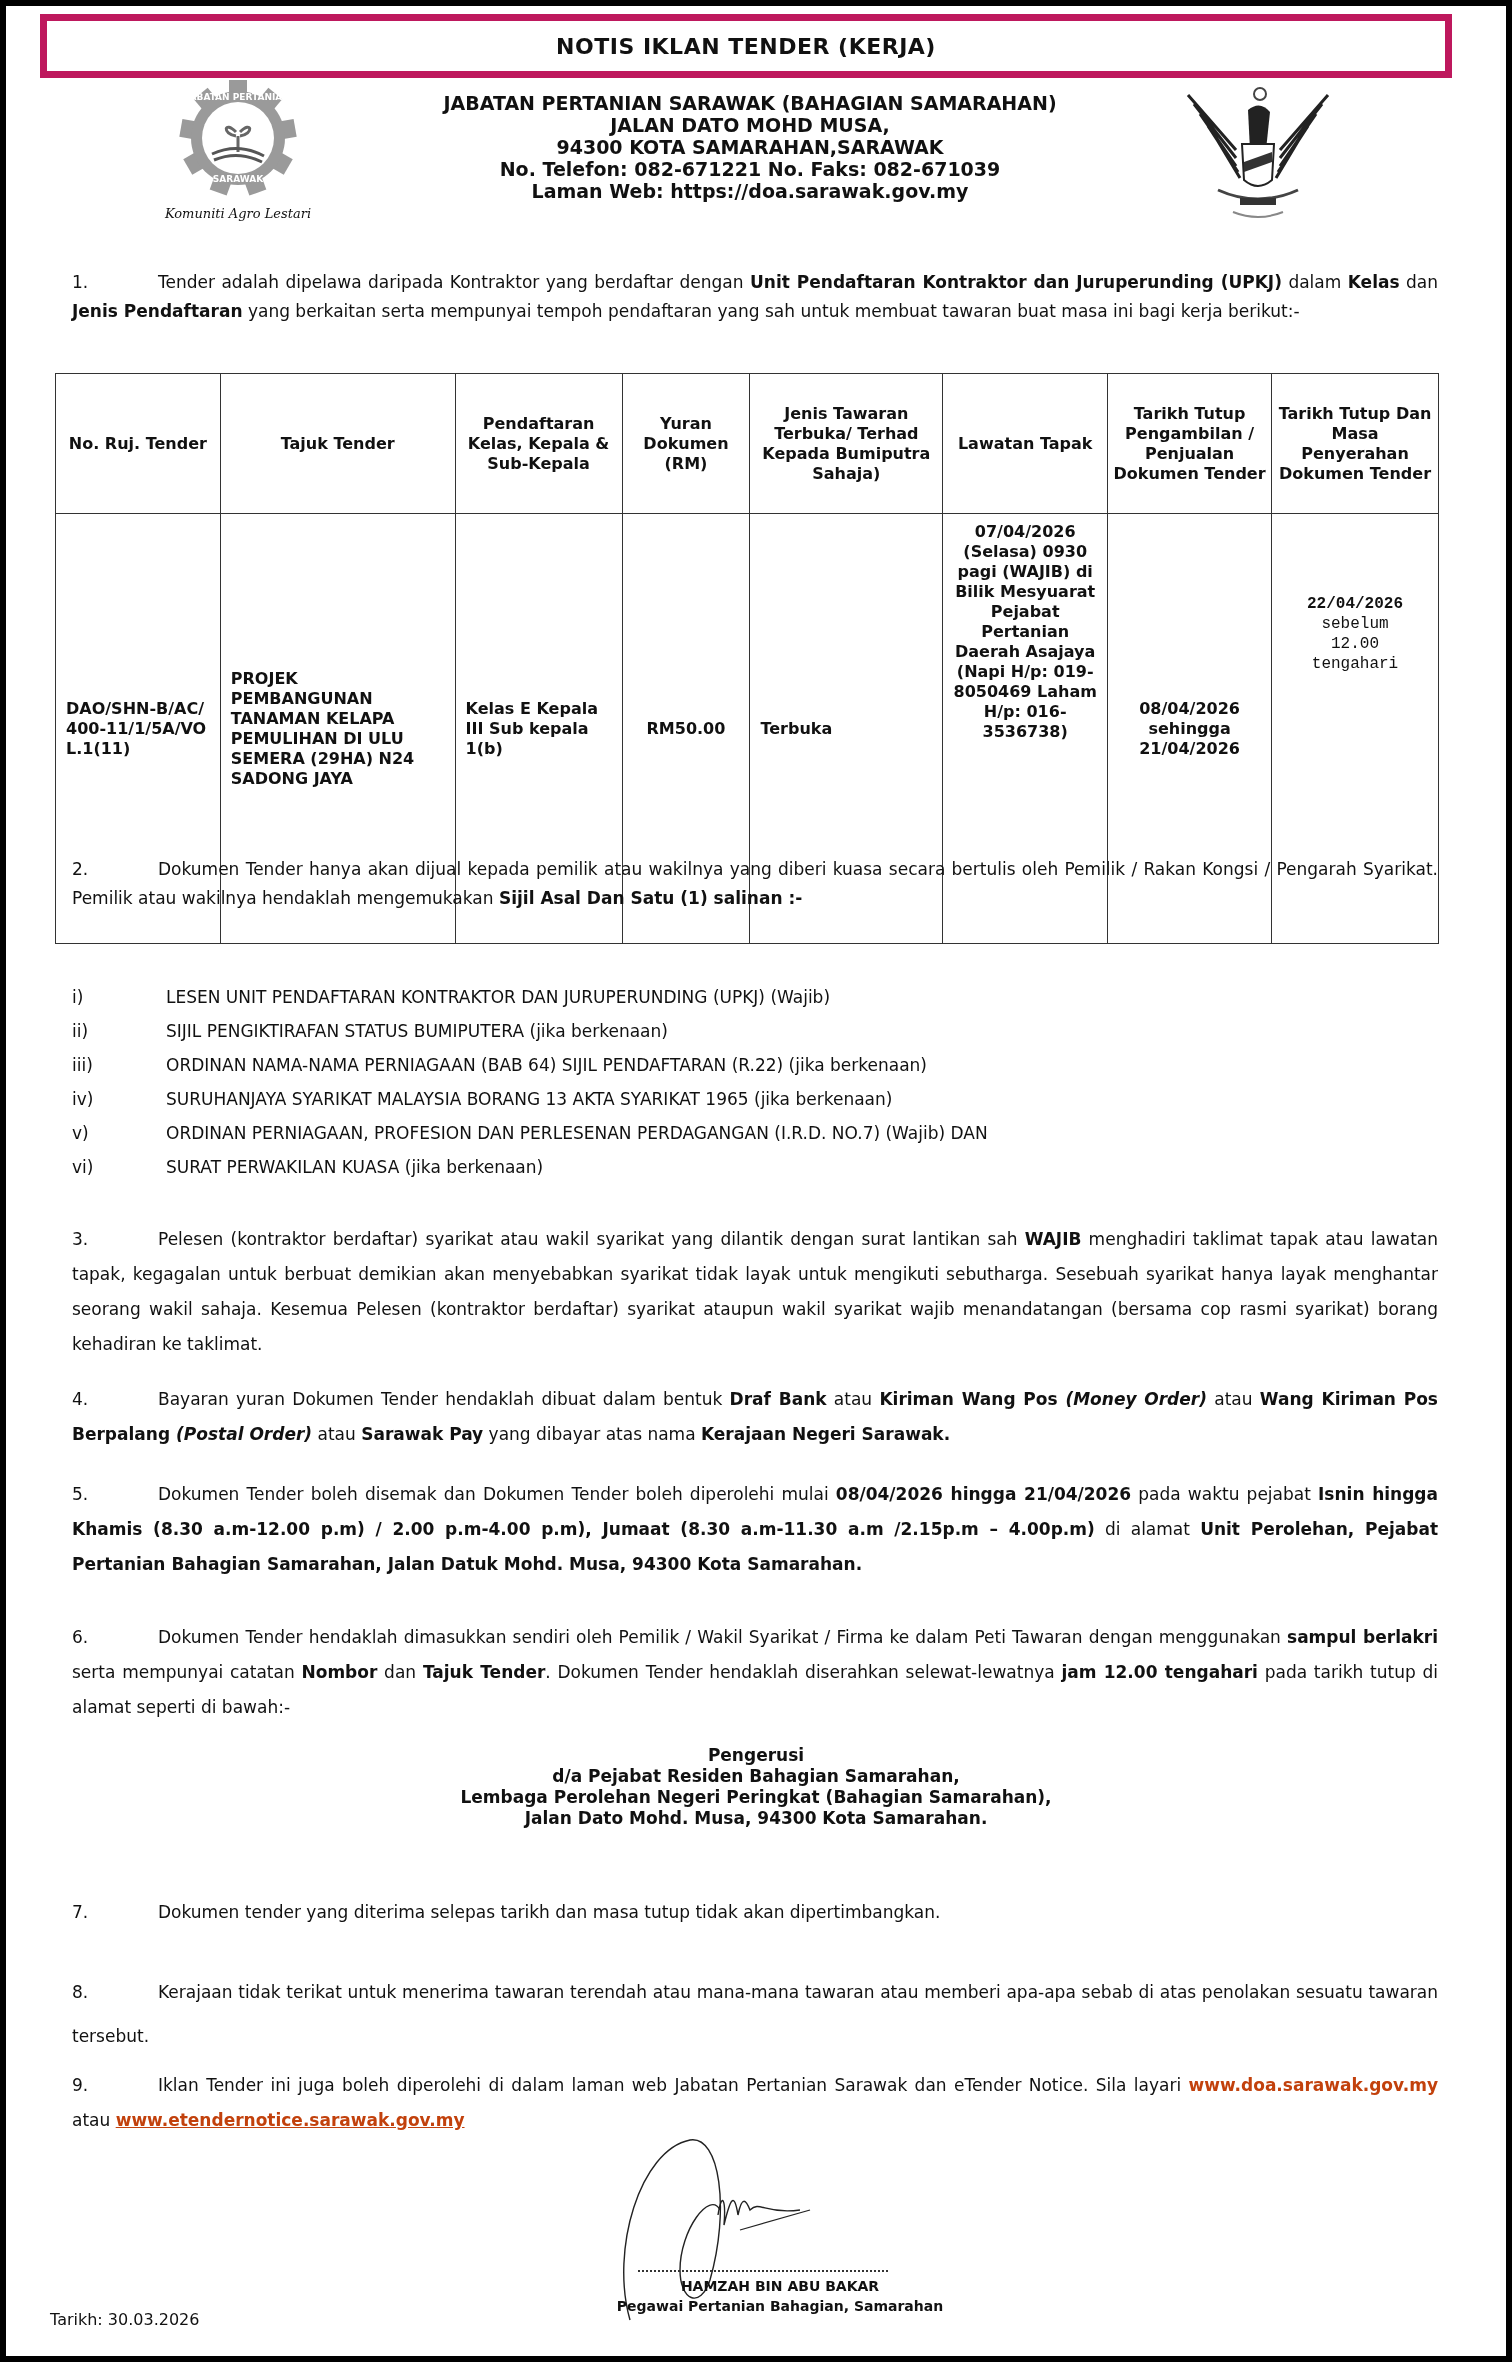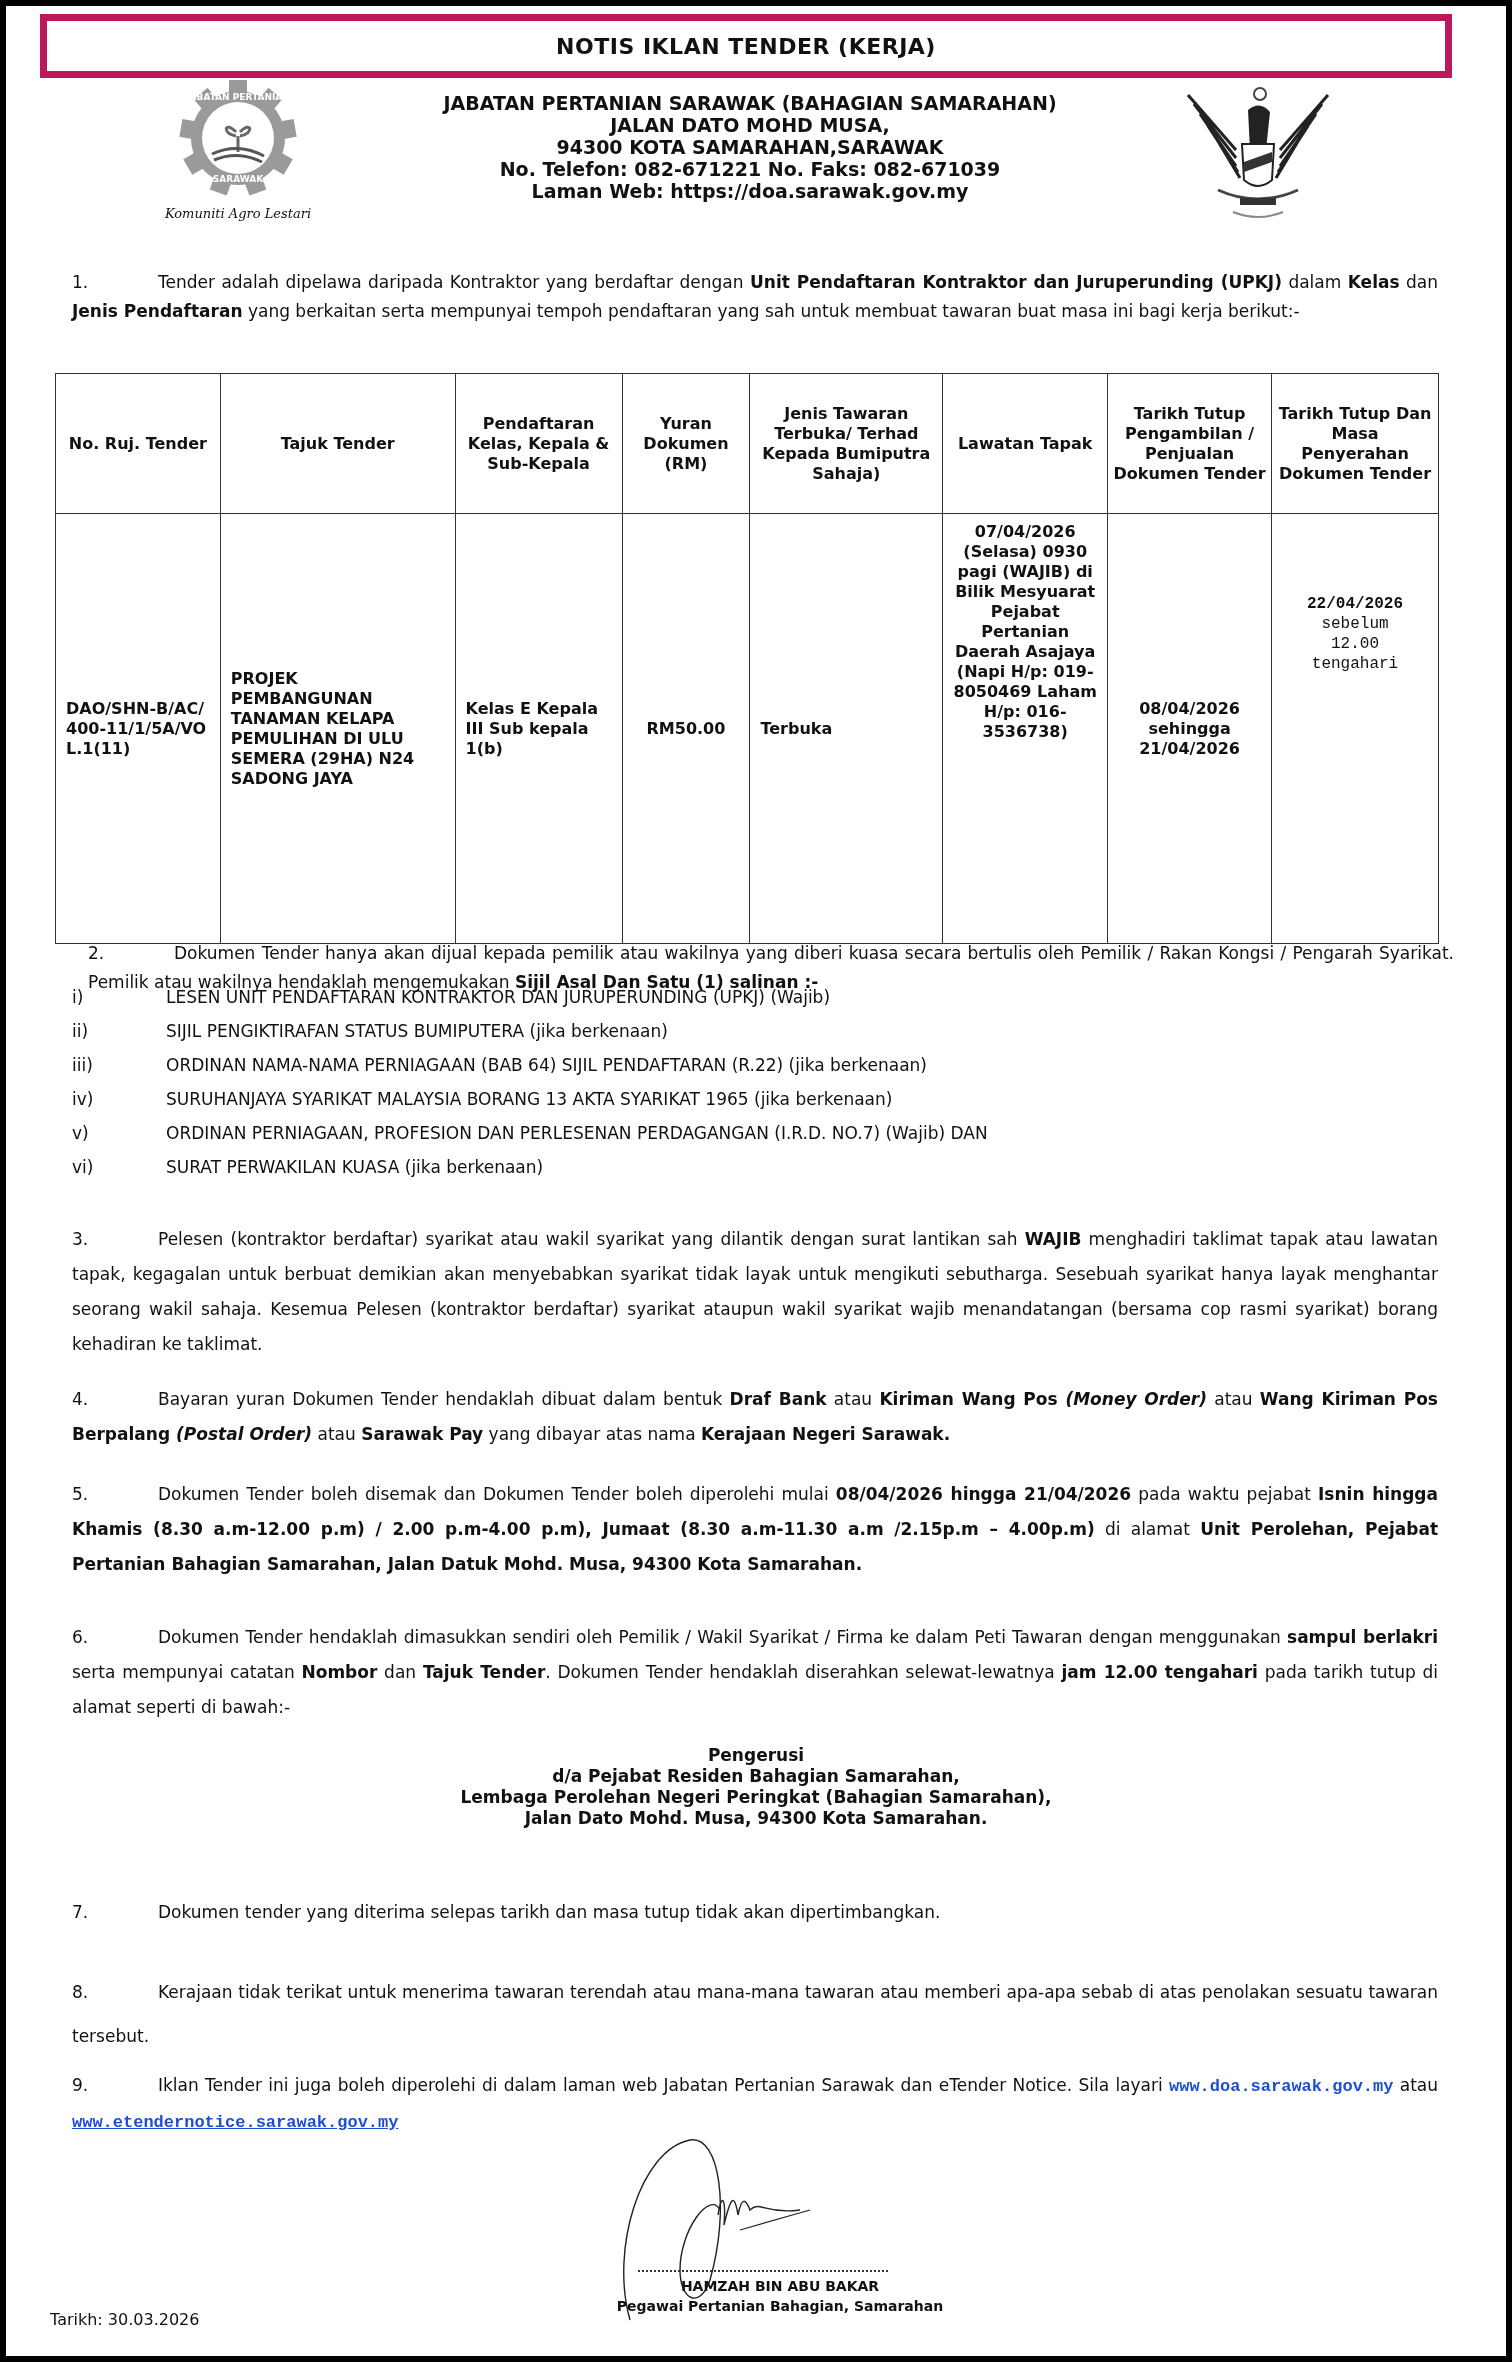--- a/index.html
+++ b/index.html
@@ -40,21 +40,21 @@
   .address { position:absolute; left:330px; top:1745px; width:852px; text-align:center;
              font-weight:bold; font-size:17px; line-height:21px; }
 
   .sig-area { position:absolute; left:600px; top:2130px; width:360px; height:190px; }
   .sig-dots { position:absolute; left:38px; top:140px; width:250px; border-top:2px dotted #333; }
   .sig-name { position:absolute; left:0; top:148px; width:360px; text-align:center;
               font-weight:bold; font-size:14px; }
   .sig-title { position:absolute; left:0; top:168px; width:360px; text-align:center;
                font-weight:bold; font-size:14px; }
   .date-line { position:absolute; left:50px; top:2310px; font-size:16px; }
-  a.link { color:#1d4ed8; text-decoration:none;font-family:Liberation Mono, monospace; }
+  a.link { color:#c2410c; text-decoration:none; }
   a.link.u { text-decoration:underline; }
 </style>
 </head>
 <body>
 
 <div class="frame"></div>
 
 <div class="title-box">
   <span>NOTIS IKLAN TENDER (KERJA)</span>
 </div>
@@ -151,21 +151,21 @@
       <td class="c-center" style="vertical-align:top; padding-top:80px;font-family:Liberation Mono, monospace;">
         <div>22/04/2026</div>
         <div class="normal">sebelum</div>
         <div class="normal">12.00</div>
         <div class="normal">tengahari</div>
       </td>
     </tr>
   </tbody>
 </table>
 
-<div class="para" style="top:939px;margin-left:16px;">
+<div class="para" style="top:855px;">
   <span class="num">2.</span><span>Dokumen Tender hanya akan dijual kepada pemilik atau wakilnya yang diberi kuasa secara bertulis oleh Pemilik / Rakan Kongsi / Pengarah Syarikat. Pemilik atau wakilnya hendaklah mengemukakan </span><b>Sijil Asal Dan Satu (1) salinan :-</b>
 </div>
 
 <div class="list" style="top:980px;">
   <div class="row">
       <span class="rn">i)</span>
       <span class="rt"><b>LESEN UNIT PENDAFTARAN KONTRAKTOR DAN JURUPERUNDING (UPKJ) (Wajib)</b><span></span></span>
     </div>
   <div class="row">
       <span class="rn">ii)</span>

